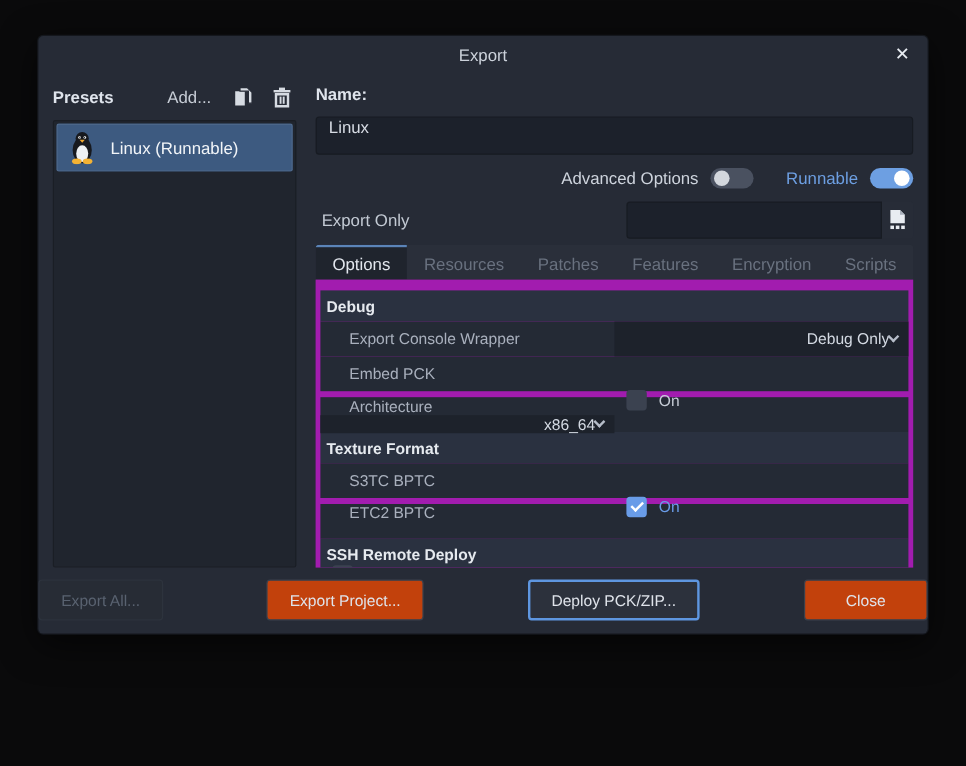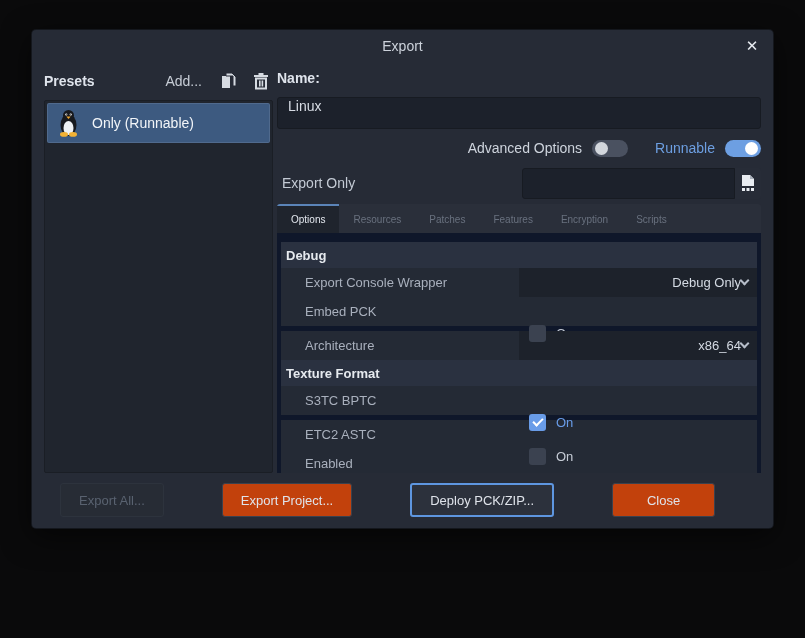--- a/index.html
+++ b/index.html
@@ -20,21 +20,21 @@
   .title {
     position:absolute; left:0; right:0; top:8px; text-align:center;
     font-size:14px; color:#ccd2db;
   }
   .close-btn {
     position:absolute; right:10px; top:5px; width:22px; height:22px;
     background:none; border:none; color:#e8ecf2; font-size:15px; cursor:pointer;
     line-height:22px; text-align:center;
   }
   
-  .content { position:absolute; left:12px; right:12px; top:38px; bottom:55px; display:flex; gap:4px; }
+  .content { position:absolute; left:12px; right:12px; top:38px; bottom:55px; display:flex; gap:16px; }
   .left-col { width:229px; display:flex; flex-direction:column; }
   .right-col { flex:1; display:flex; flex-direction:column; }
 
   
   .presets-header { display:flex; align-items:center; height:22px; margin-top:2px; }
   .presets-title { font-weight:bold; font-size:14px; color:#dfe4ec; }
   .spacer { flex:1; }
   .add-btn {
     background:none; border:none; color:#c7cdd6; font-size:14px; cursor:pointer;
     font-family:inherit; padding:0 6px;
@@ -73,49 +73,49 @@
   .path-label { color:#c3cad4; font-size:14px; padding-left:5px; flex:1; }
   .path-field { width:213px; height:31px; background:#1c212b; border-radius:3px 0 0 3px; border:1px solid #171b22; }
   .browse-btn {
     width:26px; height:31px; border:none; cursor:pointer; background:#272c37;
     border-radius:0 3px 3px 0; display:flex; align-items:center; justify-content:center;
   }
 
   
   .tabbar { display:flex; margin-top:5px; height:29px; background:#2a2f3a; border-radius:3px 3px 0 0; overflow:hidden; }
   .tab {
-    padding:0 14px; display:flex; align-items:center; color:#69717f; font-size:10px;
+    padding:0 14px; display:flex; align-items:center; color:#69717f; font-size:14px;
     cursor:pointer; border-top:2px solid transparent;
   }
   .tab.active { background:#1f242d; color:#e3e7ee; border-top:2px solid #5b84b8; }
 
   
-  .panel { flex:1; background:#0f172a; padding:9px 4px 0 4px; overflow:hidden; }
+  .panel { flex:1; background:#a21caf; padding:9px 4px 0 4px; overflow:hidden; }
   .sec-header {
     height:26px; background:#2a3140; display:flex; align-items:center; padding-left:5px;
     font-weight:bold; color:#e6eaef; font-size:13px;
   }
   .prop-row { height:29px; display:flex; background:#242a35; }
-  .prop-row.gap { margin-top:5px; }
+  .prop-row.gap { margin-top:5px;flex-direction:column; }
   .prop-label { width:50%; display:flex; align-items:center; padding-left:24px; color:#a9b0bd; font-size:13px; }
   .prop-value { width:50%; display:flex; align-items:center; }
   .prop-value.dropdown { background:#1d222b; padding:0 9px 0 10px; justify-content:flex-end; cursor:pointer; color:#d4dae3; font-size:13px; }
   .chev { width:7px; height:7px; border-right:2px solid #b6bdc9; border-bottom:2px solid #b6bdc9; transform:rotate(45deg); margin-top:-4px; }
   .prop-value.check { padding-left:10px; gap:10px;margin-top:36px; }
   .checkbox { width:17px; height:17px; border-radius:3px; background:#3b4250; position:relative; cursor:pointer; display:inline-block; }
   .checkbox.checked { background:#699ce8; }
   .checkbox.checked::after {
     content:""; position:absolute; left:4px; top:4px; width:8px; height:4px;
     border-left:2px solid #fff; border-bottom:2px solid #fff; transform:rotate(-45deg);
   }
   .on-label { color:#c6ccd6; font-size:13px; }
   .on-label.accent { color:#699ce8; }
 
   
-  .footer { position:absolute; left:0; right:0; bottom:11px; display:flex; justify-content:flex-start; gap:58px;padding-left:28px; }
+  .footer { position:absolute; left:0; right:0; bottom:11px; display:flex; justify-content:space-between; gap:58px; }
   .btn {
     height:34px; padding:0 18px; min-width:103px; border-radius:3px; font-size:13px;
     background:#c2410c; color:#dfe3ea; border:1px solid #3b414d; cursor:pointer;
     font-family:inherit;
   }
   .btn.disabled { background:#272c35; color:#596270; border-color:#2d333d; }
   .btn.focused { background:#2c313c; border:2px solid #5e96e0; }
 
   svg { display:block; }
 </style>
@@ -166,21 +166,21 @@
               <ellipse cx="11.5" cy="19" rx="5" ry="7" fill="#eef1f4"></ellipse>
               <circle cx="9.3" cy="5.6" r="1.1" fill="#fff"></circle>
               <circle cx="13.7" cy="5.6" r="1.1" fill="#fff"></circle>
               <circle cx="9.5" cy="5.7" r="0.5" fill="#111"></circle>
               <circle cx="13.5" cy="5.7" r="0.5" fill="#111"></circle>
               <polygon points="9.3,7.5 13.7,7.5 11.5,10" fill="#f0a72e"></polygon>
               <ellipse cx="7" cy="25.4" rx="4" ry="2.4" fill="#f3b234"></ellipse>
               <ellipse cx="16" cy="25.4" rx="4" ry="2.4" fill="#f3b234"></ellipse>
             </svg>
           </span>
-          <span>Only (Runnable)</span>
+          <span>Linux (Runnable)</span>
         </div>
       </div>
     </div>
 
     <div class="right-col">
       <div class="name-label">Name:</div>
       <div class="text-input">
         <span>Linux</span>
       </div>
 
@@ -257,27 +257,30 @@
 
         <div class="prop-row">
           <span class="prop-label">S3TC BPTC</span>
           <div class="prop-value check">
             <span class="checkbox checked"></span>
             <span class="on-label accent">On</span>
           </div>
         </div>
 
         <div class="prop-row gap">
-          <span class="prop-label">ETC2 ASTC</span>
+          <span class="prop-label">ETC2 BPTC</span>
           <div class="prop-value check">
             <span class="checkbox"></span>
             <span class="on-label">On</span>
           </div>
         </div>
 
+        <div class="sec-header">
+          <span>SSH Remote Deploy</span>
+        </div>
 
         <div class="prop-row">
           <span class="prop-label">Enabled</span>
           <div class="prop-value check">
             <span class="checkbox"></span>
             <span class="on-label">On</span>
           </div>
         </div>
 
       </div>

